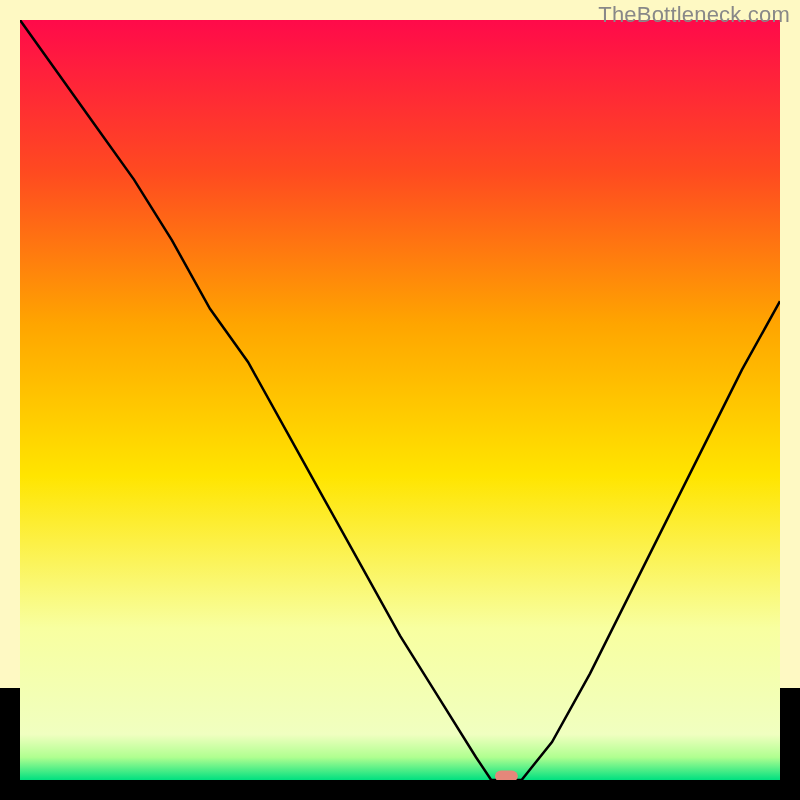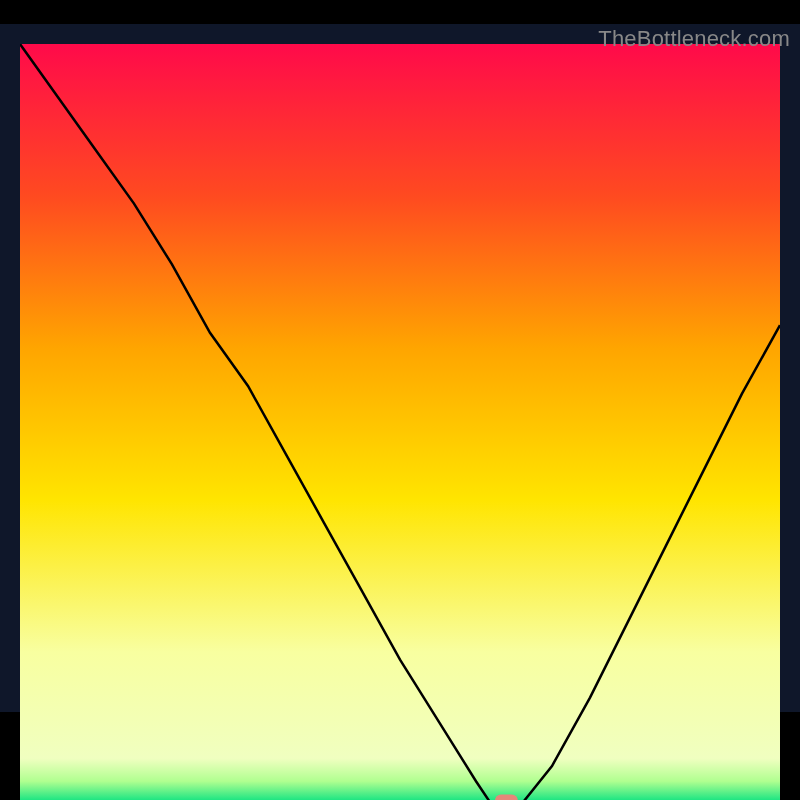--- a/index.html
+++ b/index.html
@@ -8,22 +8,21 @@
     width: 800px;
     height: 800px;
     background: #000;
     overflow: hidden;
     font-family: Arial, sans-serif;
   }
   .chart-container {
     position: relative;
     width: 800px;
     height: 688px;
-    background: #0f172a;
-    margin-top: 24px;
+    background: #fef9c3;
   }
   .watermark {
     position: absolute;
     top: 2px;
     right: 10px;
     color: #888;
     font-size: 22px;
     font-weight: 500;
     z-index: 10;
     letter-spacing: 0.2px;

